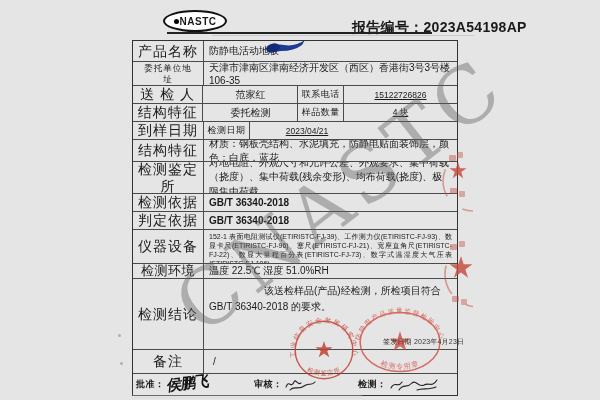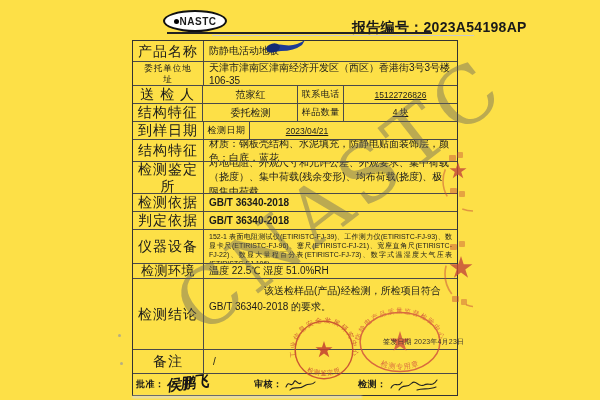--- a/index.html
+++ b/index.html
@@ -1,17 +1,17 @@
 <!DOCTYPE html>
 <html><head>
 <meta charset="utf-8">
 <style>
   * { margin:0; padding:0; box-sizing:border-box; }
   body { width:600px; height:400px; background:#ffffff; font-family:"Liberation Sans", sans-serif; color:#1a1a1a; position:relative; overflow:hidden; }
-  #page { position:absolute; left:0; top:0; width:600px; height:400px; background:#fde047; }
+  #page { position:absolute; left:0; top:0; width:600px; height:400px; background:#e5e5e5; }
 
   
   .logo { position:absolute; left:163px; top:10px; width:64px; height:22px; border:2px solid #101010; border-radius:50%; display:flex; align-items:center; justify-content:center; background:#fff; }
   .logo-dot { width:5px; height:5px; background:#000; border-radius:50%; margin-right:1px; }
   .logo-text { font-size:10px; font-weight:bold; letter-spacing:.5px; }
   .report-no { position:absolute; left:352px; top:19px; font-size:14px; font-weight:bold; letter-spacing:.3px; }
   .hr-main { position:absolute; left:167px; top:32px; width:265px; height:2px; background:#222; }
   .hr-sub  { position:absolute; left:212px; top:35px; width:262px; height:1px; background:#c9c9c9; }
 
   

